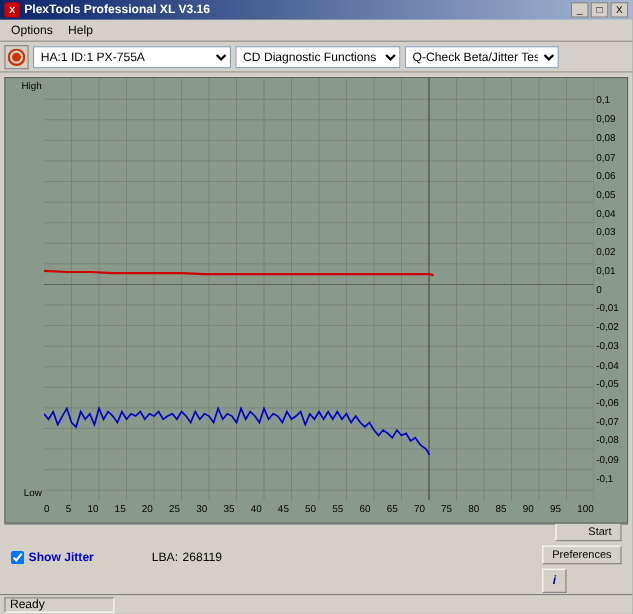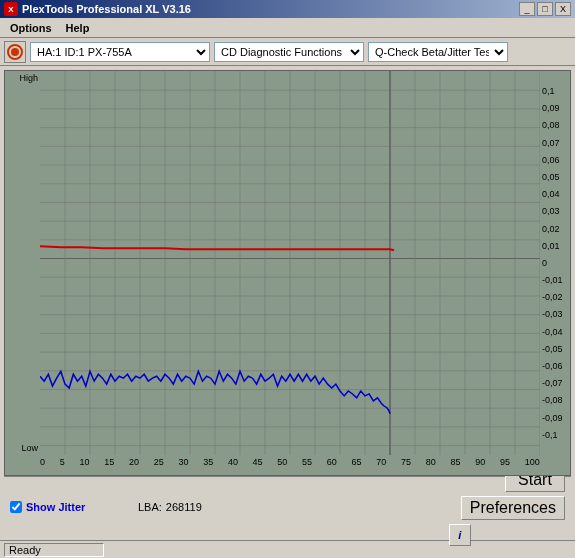--- a/index.html
+++ b/index.html
@@ -61,21 +61,20 @@
       display: flex;
       align-items: center;
       padding: 0 4px;
       border-bottom: 1px solid #808080;
       gap: 2px;
     }
     .menu-item {
       padding: 2px 6px;
       font-size: 11px;
       cursor: pointer;
-      font-weight: bold;
     }
 
     
     .toolbar {
       background: #d4d0c8;
       height: 28px;
       display: flex;
       align-items: center;
       padding: 2px 4px;
       gap: 4px;
@@ -198,25 +197,24 @@
       display: flex;
       flex-direction: column;
       gap: 4px;
       align-items: flex-end;
     }
     .win-btn {
       background: #d4d0c8;
       border: 1px solid;
       border-color: #ffffff #808080 #808080 #ffffff;
       padding: 2px 8px;
-      font-size: 16px;
+      font-size: 10px;
       cursor: pointer;
       min-width: 60px;
-      text-align: center;
-      margin-left: 12px;
+      text-align: right;
     }
     .prefs-info-row {
       display: flex;
       gap: 4px;
       flex-direction: column;
     }
     .info-btn {
       width: 22px;
       height: 22px;
       background: #d4d0c8;

